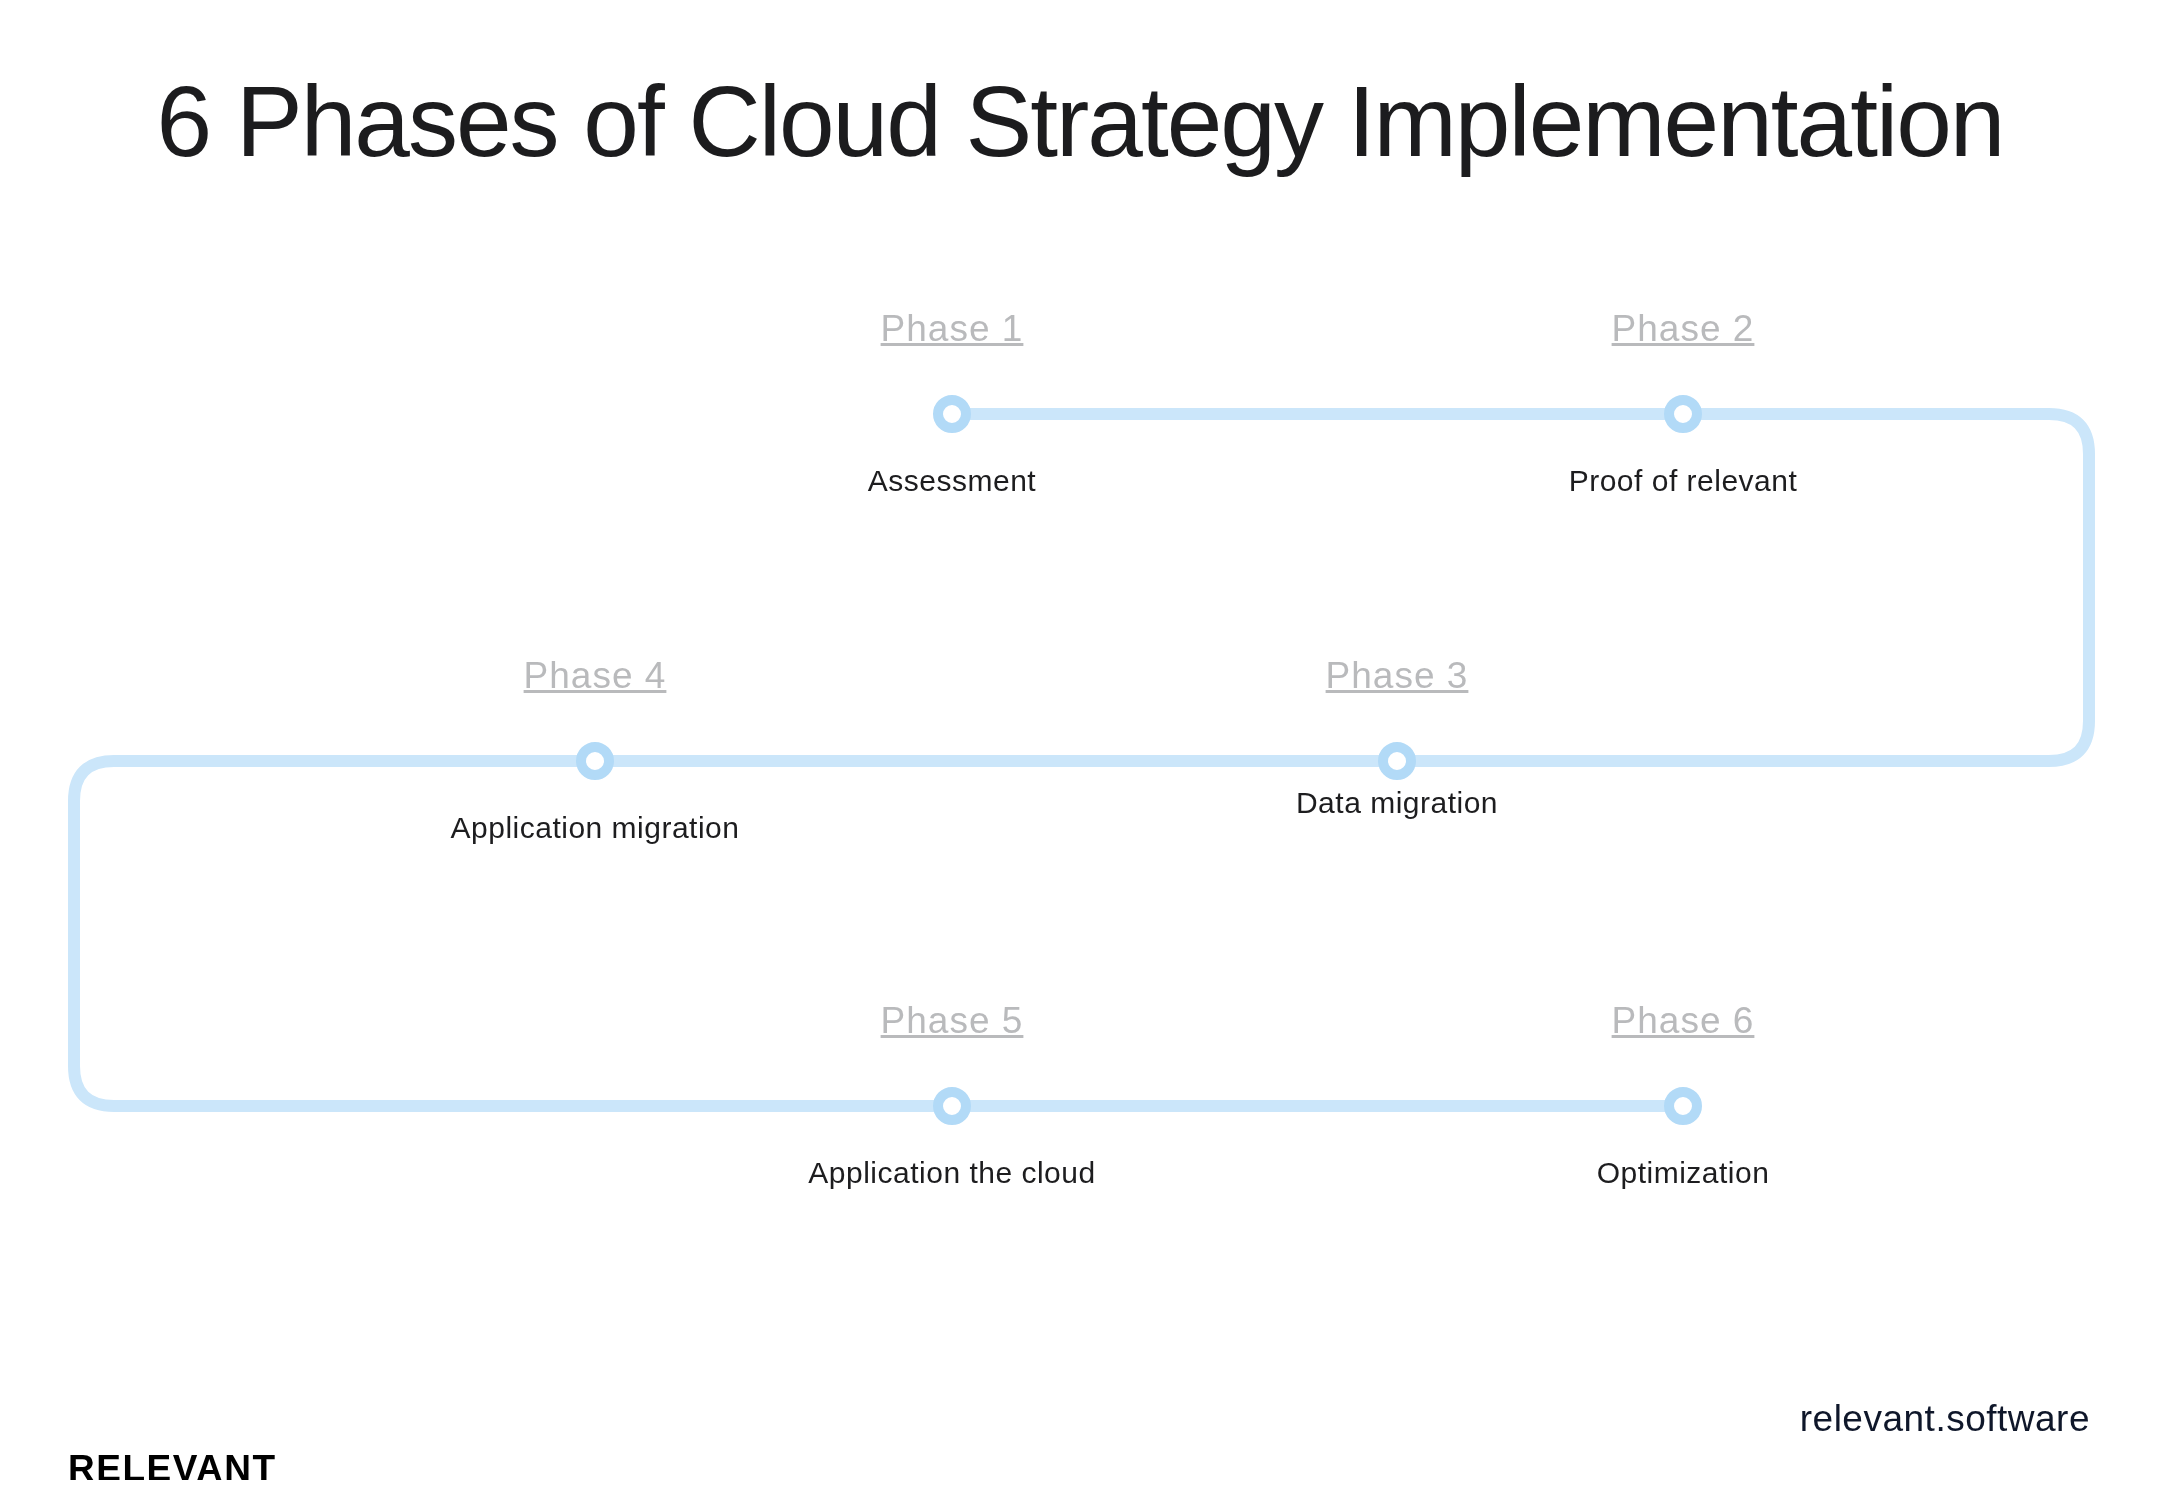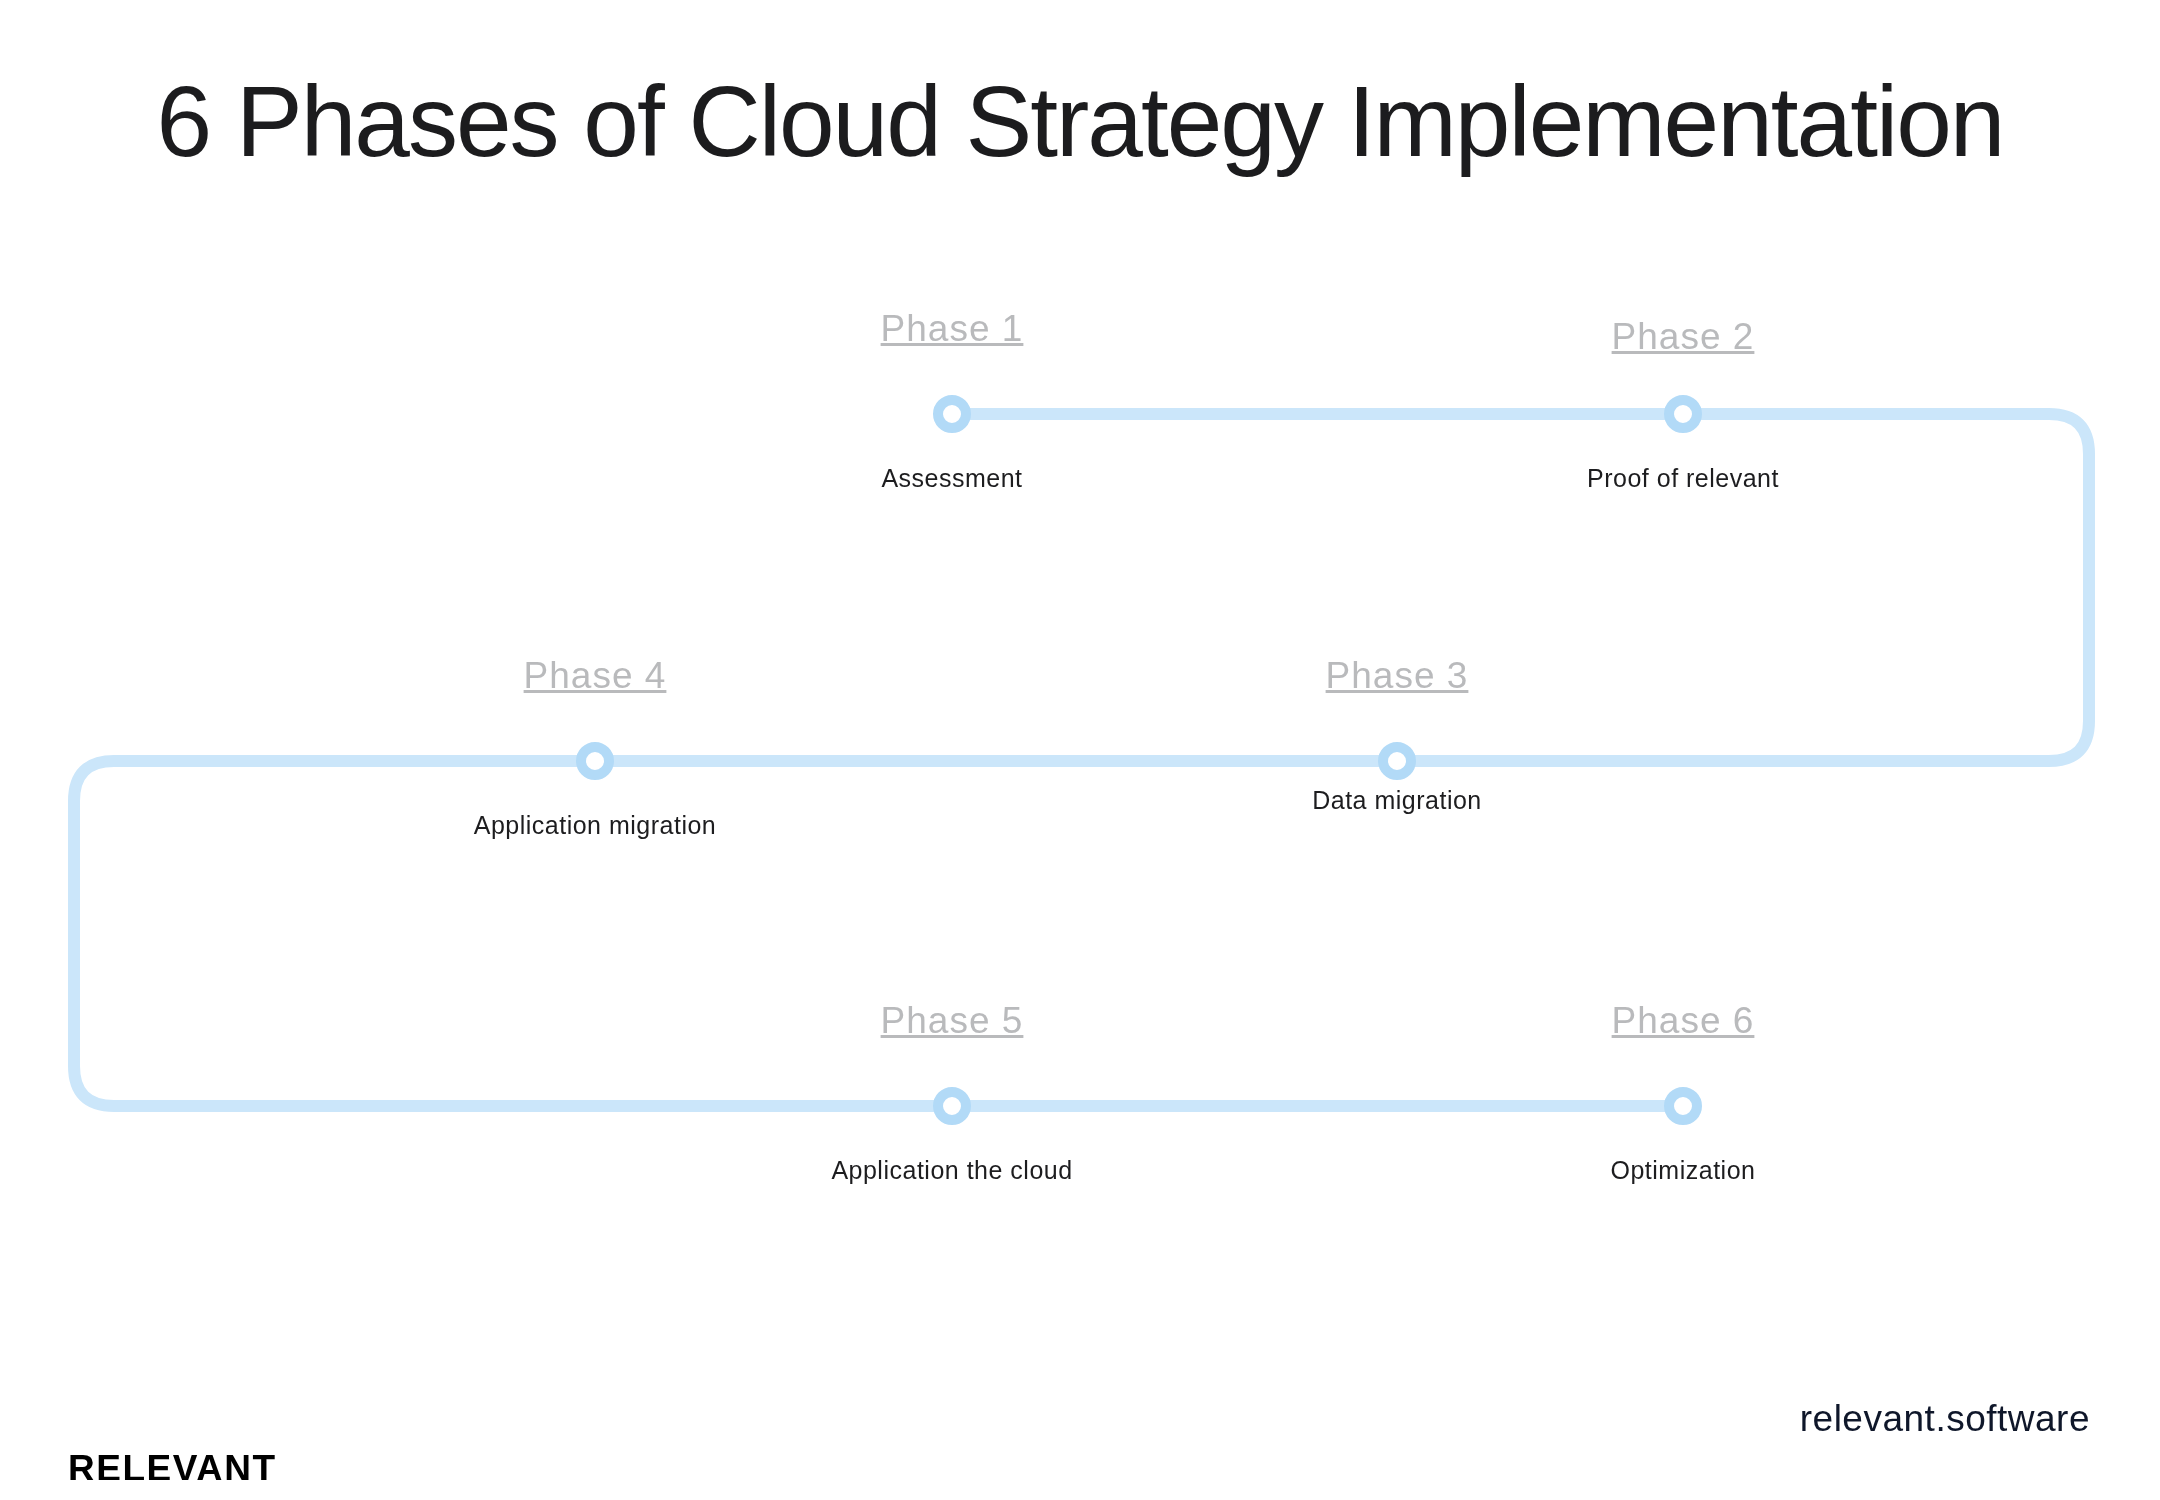--- a/index.html
+++ b/index.html
@@ -31,21 +31,21 @@
     color:#b9babc;
     letter-spacing:1px;
     white-space:nowrap;
     text-decoration:underline;
   }
   .phase-name{
     position:absolute;
     width:640px;
     margin-left:-320px;
     text-align:center;
-    font-size:25px;
+    font-size:30px;
     font-weight:400;
     color:#1d1d1f;
     letter-spacing:0.5px;
     white-space:nowrap;
   }
   .footer-brand{
     position:absolute;
     left:68px;top:1448px;
     font-size:37px;
     font-weight:800;
@@ -73,21 +73,21 @@
       <circle cx="1683" cy="414" r="14" fill="#ffffff" stroke="#b2daf7" stroke-width="10"></circle>
       <circle cx="1397" cy="761" r="14" fill="#ffffff" stroke="#b2daf7" stroke-width="10"></circle>
       <circle cx="595" cy="761" r="14" fill="#ffffff" stroke="#b2daf7" stroke-width="10"></circle>
       <circle cx="952" cy="1106" r="14" fill="#ffffff" stroke="#b2daf7" stroke-width="10"></circle>
       <circle cx="1683" cy="1106" r="14" fill="#ffffff" stroke="#b2daf7" stroke-width="10"></circle>
     </svg>
 
   <div id="phase-layer">
       <div class="phase-label" style="left: 952px; top: 308px;">Phase 1</div>
       <div class="phase-name" style="left: 952px; top: 464px;">Assessment</div>
-      <div class="phase-label" style="left: 1683px; top: 316px;">Phase 2</div>
+      <div class="phase-label" style="left: 1683px; top: 308px;">Phase 2</div>
       <div class="phase-name" style="left: 1683px; top: 464px;">Proof of relevant</div>
       <div class="phase-label" style="left: 1397px; top: 655px;">Phase 3</div>
       <div class="phase-name" style="left: 1397px; top: 786px;">Data migration</div>
       <div class="phase-label" style="left: 595px; top: 655px;">Phase 4</div>
       <div class="phase-name" style="left: 595px; top: 811px;">Application migration</div>
       <div class="phase-label" style="left: 952px; top: 1000px;">Phase 5</div>
       <div class="phase-name" style="left: 952px; top: 1156px;">Application the cloud</div>
       <div class="phase-label" style="left: 1683px; top: 1000px;">Phase 6</div>
       <div class="phase-name" style="left: 1683px; top: 1156px;">Optimization</div>
     </div>

